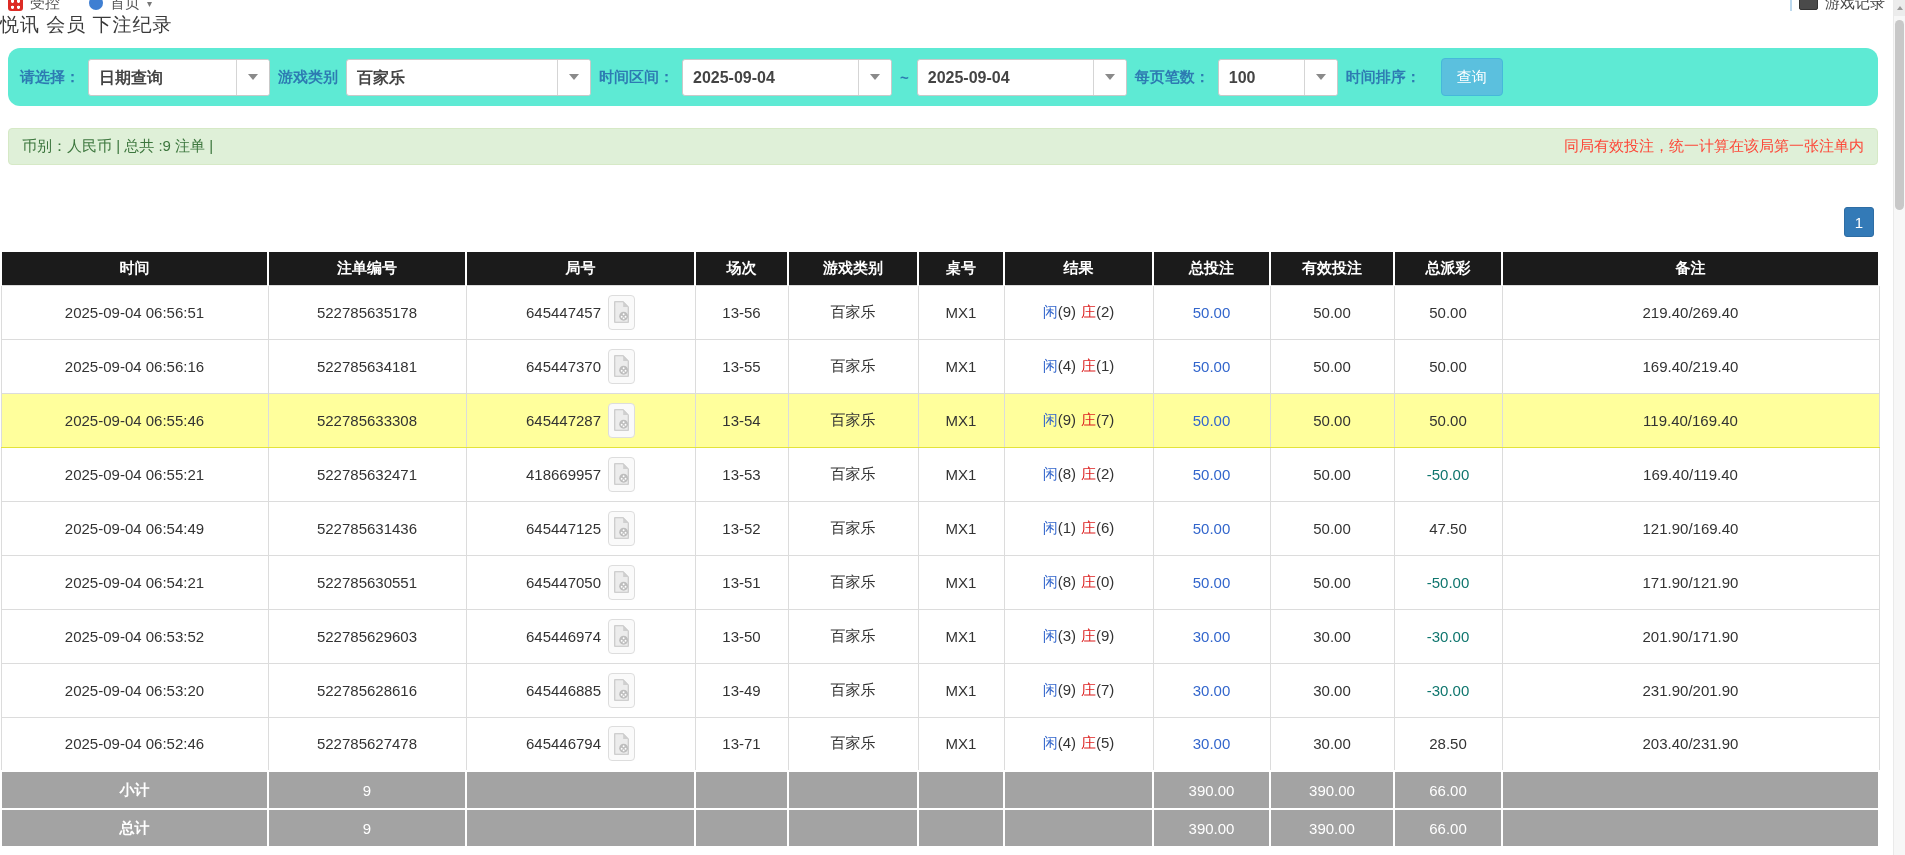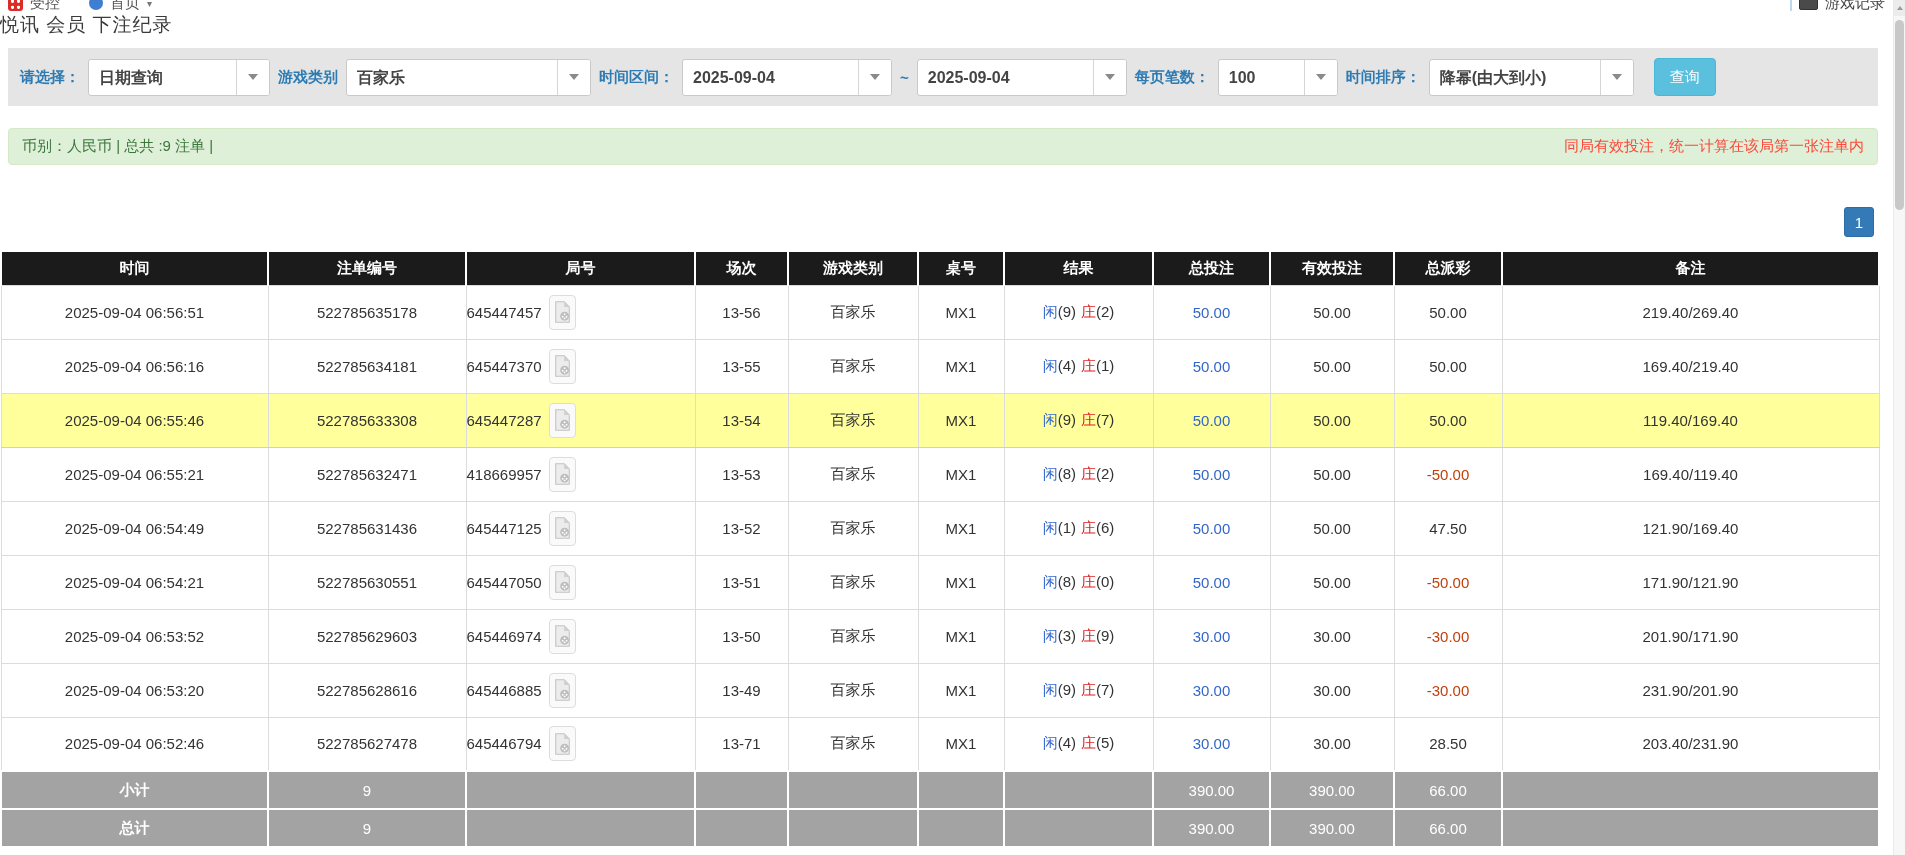--- a/index.html
+++ b/index.html
@@ -18,21 +18,21 @@
   .ic-blue { width:14px; height:14px; background:#3f7fd2; border-radius:50%; margin-left:22px; }
   .caret-sm { font-size:10px; color:#777; }
   .topnav-right { position:absolute; top:-8px; right:20px; height:22px; display:flex; align-items:center; gap:7px; font-size:15px; color:#444; }
   .vsep { width:2px; height:16px; background:#bcd9ee; }
   .ic-monitor { width:19px; height:13px; background:#4a4a4a; border-radius:2px; border:1px solid #333; }
 
   .page-title { position:absolute; top:12px; left:0; font-size:19px; color:#3a3a3a; letter-spacing:1px; }
 
   
   .filterbar { position:absolute; top:48px; left:8px; width:1870px; height:58px;
-    background:#e5e5e5; border-radius:0; display:flex; align-items:center; padding:0 12px; gap:8px; }
+    background:#5eead4; border-radius:12px; display:flex; align-items:center; padding:0 12px; gap:8px; }
   .flabel { font-size:15px; font-weight:bold; color:#2d7bb2; white-space:nowrap; }
   .dd { display:flex; background:#fff; border:1px solid #c9c9c9; border-radius:3px; height:37px; overflow:hidden; flex:none;font-weight:bold; }
   .dd .ddval { flex:1; padding:0 10px; line-height:35px; font-size:16px; color:#444; white-space:nowrap; overflow:hidden; }
   .dd .ddarrow { width:33px; border-left:1px solid #d5d5d5; display:flex; align-items:center; justify-content:center; background:#fff; cursor:pointer; }
   .tri-down { width:0; height:0; border-left:5px solid transparent; border-right:5px solid transparent; border-top:6px solid #8a8a8a; }
   .tilde { font-size:15px; color:#2d7bb2; font-weight:bold; }
   .btn-query { height:38px; padding:0 15px; background:#5bc0de; border:1px solid #46b8da; border-radius:4px;
     color:#fff; font-size:15px; cursor:pointer; flex:none;margin-left:12px; }
 
   
@@ -45,28 +45,28 @@
   .page-btn { position:absolute; top:207px; right:31px; width:30px; height:30px; background:#337ab7;
     border:1px solid #2e6da4; border-radius:3px; color:#fff; font-size:15px; display:flex;
     align-items:center; justify-content:center; cursor:pointer; }
 
   
   table.records { position:absolute; top:252px; left:0; width:1878px; border-collapse:collapse; table-layout:fixed; }
   .records th { background:#1b1b1b; color:#fff; font-size:15px; font-weight:bold; height:33px;
     border-left:2px solid #fff; border-right:2px solid #fff; text-align:center; }
   .records td { height:54px; border:1px solid #dcdcdc; text-align:center; font-size:15px; color:#333; background:#fff; }
   tr.hl td { background:#ffff9c; border-top-color:#e3e33a; border-bottom-color:#e3e33a; }
-  .roundcell { display:flex; align-items:center; gap:7px; }
+  .roundcell { display:flex; align-items:center; justify-content:center; gap:7px; }
   .vid-btn { width:27px; height:35px; background:#fafafa; border:1px solid #ddd; border-radius:4px;
     display:inline-flex; align-items:center; justify-content:center; cursor:pointer; }
   .res-p { color:#3366cc; }
   .res-b { color:#dd2222; margin-left:5px; }
   .res-n { color:#333; }
   .betlink { color:#3366cc; cursor:pointer; }
-  .payout.neg { color:#c2410c; }
+  .payout.neg { color:#0f766e; }
   tr.summary td { height:38px; background:#a3a3a3; color:#fff; border:2px solid #fff; font-size:15px; }
   tr.summary td.slabel { font-weight:bold; }
 
   
   .scrollbar { position:absolute; top:0; right:0; width:12px; height:855px; background:#f7f7f7; border-left:1px solid #eaeaea; }
   .sb-up { position:absolute; top:0; left:0; width:12px; height:16px; background:#ececec; display:flex; align-items:center; justify-content:center; }
   .tri-up { width:0; height:0; border-left:3px solid transparent; border-right:3px solid transparent; border-bottom:4px solid #9a9a9a; }
   .sb-thumb { position:absolute; top:20px; left:1px; width:9px; height:190px; background:#c8c8c8; border-radius:5px; cursor:pointer; }
 </style>
 </head>
@@ -117,26 +117,20 @@
       </span>
   </div>
   <span class="flabel">每页笔数：</span>
   <div class="dd" style="width:120px">
     <span class="ddval">100</span>
     <span class="ddarrow">
         <span class="tri-down"></span>
       </span>
   </div>
   <span class="flabel">时间排序：</span>
-  <div class="dd" style="width:205px">
-    <span class="ddval">降幂(由大到小)</span>
-    <span class="ddarrow">
-        <span class="tri-down"></span>
-      </span>
-  </div>
   <button class="btn-query">查询</button>
 </div>
 
 <div class="alertbar">
   <span class="alert-left">币别：人民币 | 总共 :9 注单 |</span>
   <span class="alert-right">同局有效投注，统一计算在该局第一张注单内</span>
 </div>
 
 <div class="page-btn">1</div>
 

